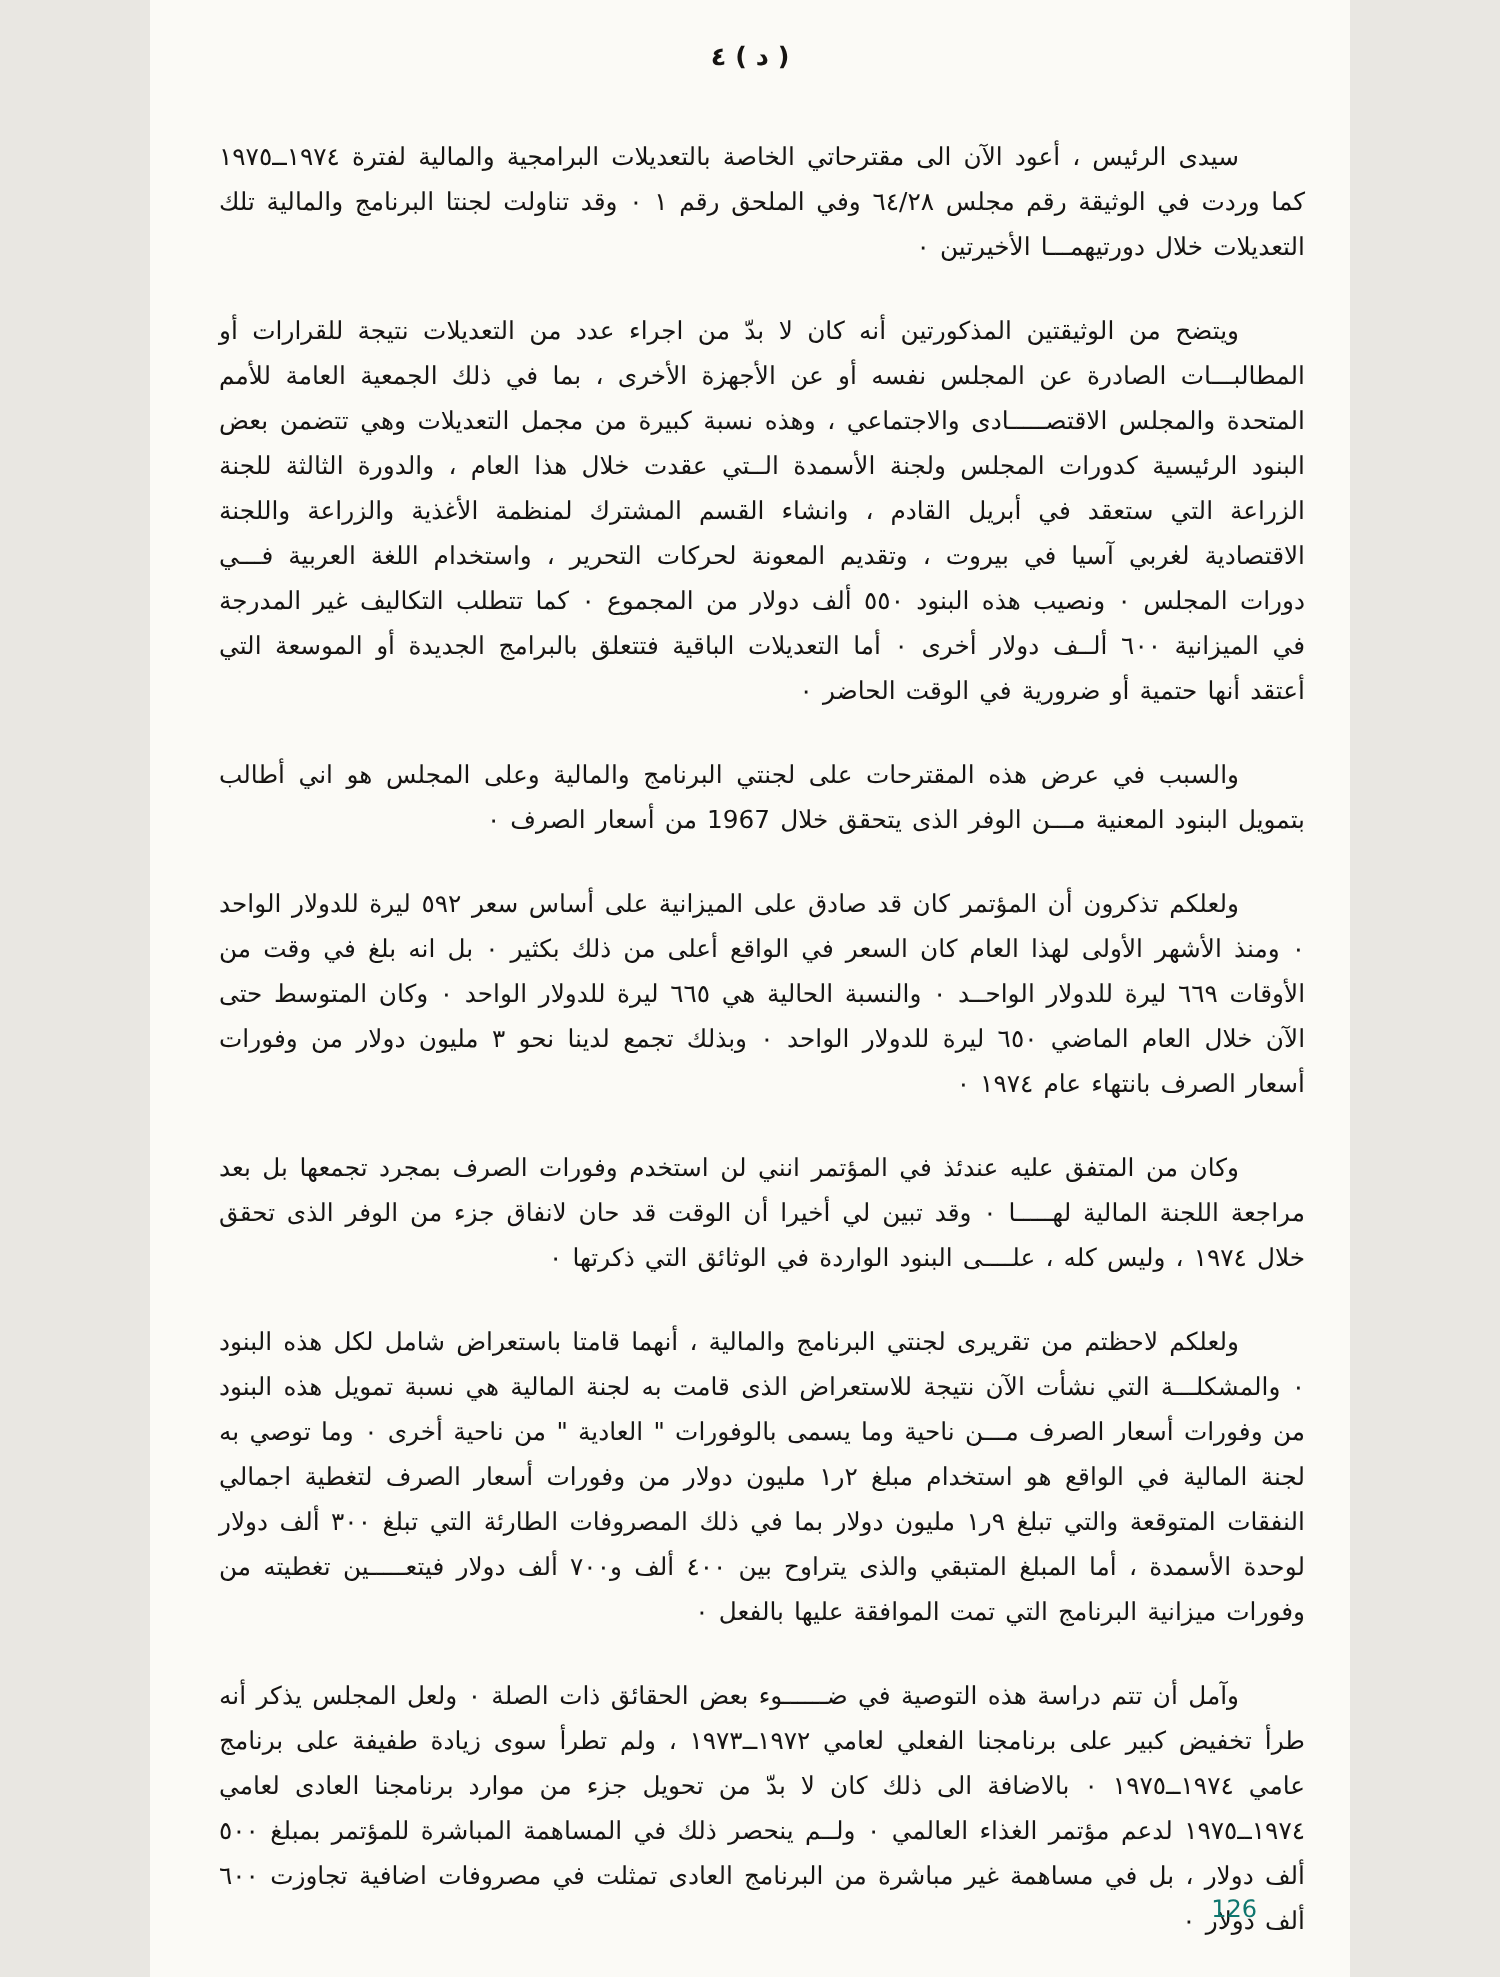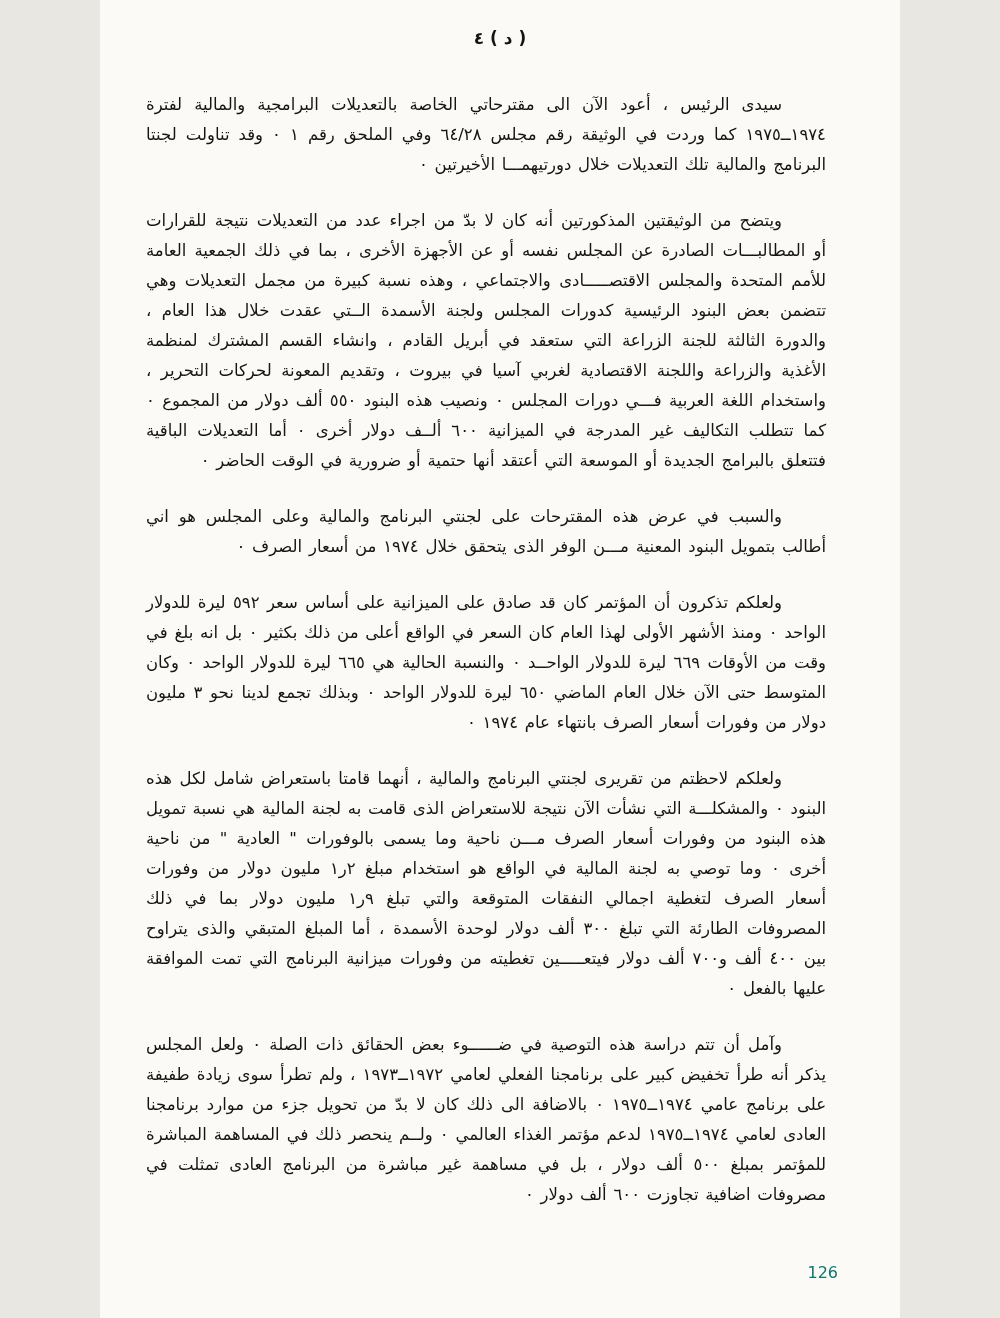--- a/index.html
+++ b/index.html
@@ -20,21 +20,21 @@
   .page-header {
     text-align: center;
     direction: rtl;
     padding-top: 28px;
     font-size: 17px;
     font-weight: bold;
     letter-spacing: 1px;
   }
   .content {
     direction: rtl;
-    padding: 42px 74px 0 46px;
+    padding: 42px 30px 0 46px;
   }
   .content p {
     margin: 0 0 26px 0;
     font-size: 16.5px;
     line-height: 30px;
     text-align: justify;
     text-justify: inter-word;
     text-indent: 44px;
     word-spacing: 1.5px;
     font-weight: 500;
@@ -51,21 +51,22 @@
 </head>
 <body>
 
 <div class="page">
 
   <div class="page-header">( د ) ٤</div>
 
   <div class="content">
     <p>سيدى الرئيس ، أعود الآن الى مقترحاتي الخاصة بالتعديلات البرامجية والمالية لفترة ١٩٧٤ــ١٩٧٥ كما وردت في الوثيقة رقم مجلس ٦٤/٢٨ وفي الملحق رقم ١ ٠ وقد تناولت لجنتا البرنامج والمالية تلك التعديلات خلال دورتيهمـــا الأخيرتين ٠</p>
     <p>ويتضح من الوثيقتين المذكورتين أنه كان لا بدّ من اجراء عدد من التعديلات نتيجة للقرارات أو المطالبـــات الصادرة عن المجلس نفسه أو عن الأجهزة الأخرى ، بما في ذلك الجمعية العامة للأمم المتحدة والمجلس الاقتصـــــادى والاجتماعي ، وهذه نسبة كبيرة من مجمل التعديلات وهي تتضمن بعض البنود الرئيسية كدورات المجلس ولجنة الأسمدة الــتي عقدت خلال هذا العام ، والدورة الثالثة للجنة الزراعة التي ستعقد في أبريل القادم ، وانشاء القسم المشترك لمنظمة الأغذية والزراعة واللجنة الاقتصادية لغربي آسيا في بيروت ، وتقديم المعونة لحركات التحرير ، واستخدام اللغة العربية فـــي دورات المجلس ٠ ونصيب هذه البنود ٥٥٠ ألف دولار من المجموع ٠ كما تتطلب التكاليف غير المدرجة في الميزانية ٦٠٠ ألــف دولار أخرى ٠ أما التعديلات الباقية فتتعلق بالبرامج الجديدة أو الموسعة التي أعتقد أنها حتمية أو ضرورية في الوقت الحاضر ٠</p>
-    <p>والسبب في عرض هذه المقترحات على لجنتي البرنامج والمالية وعلى المجلس هو اني أطالب بتمويل البنود المعنية مـــن الوفر الذى يتحقق خلال ١٩٧٤ من أسعار الصرف ٠</p>
+    <p>والسبب في عرض هذه المقترحات على لجنتي البرنامج والمالية وعلى المجلس هو اني أطالب بتمويل البنود المعنية مـــن الوفر الذى يتحقق خلال 1967 من أسعار الصرف ٠</p>
     <p>ولعلكم تذكرون أن المؤتمر كان قد صادق على الميزانية على أساس سعر ٥٩٢ ليرة للدولار الواحد ٠ ومنذ الأشهر الأولى لهذا العام كان السعر في الواقع أعلى من ذلك بكثير ٠ بل انه بلغ في وقت من الأوقات ٦٦٩ ليرة للدولار الواحــد ٠ والنسبة الحالية هي ٦٦٥ ليرة للدولار الواحد ٠ وكان المتوسط حتى الآن خلال العام الماضي ٦٥٠ ليرة للدولار الواحد ٠ وبذلك تجمع لدينا نحو ٣ مليون دولار من وفورات أسعار الصرف بانتهاء عام ١٩٧٤ ٠</p>
+    <p>وكان من المتفق عليه عندئذ في المؤتمر انني لن استخدم وفورات الصرف بمجرد تجمعها بل بعد مراجعة اللجنة المالية لهـــــا ٠ وقد تبين لي أخيرا أن الوقت قد حان لانفاق جزء من الوفر الذى تحقق خلال ١٩٧٤ ، وليس كله ، علــــى البنود الواردة في الوثائق التي ذكرتها ٠</p>
     <p>ولعلكم لاحظتم من تقريرى لجنتي البرنامج والمالية ، أنهما قامتا باستعراض شامل لكل هذه البنود ٠ والمشكلـــة التي نشأت الآن نتيجة للاستعراض الذى قامت به لجنة المالية هي نسبة تمويل هذه البنود من وفورات أسعار الصرف مـــن ناحية وما يسمى بالوفورات " العادية " من ناحية أخرى ٠ وما توصي به لجنة المالية في الواقع هو استخدام مبلغ ٢ر١ مليون دولار من وفورات أسعار الصرف لتغطية اجمالي النفقات المتوقعة والتي تبلغ ٩ر١ مليون دولار بما في ذلك المصروفات الطارئة التي تبلغ ٣٠٠ ألف دولار لوحدة الأسمدة ، أما المبلغ المتبقي والذى يتراوح بين ٤٠٠ ألف و٧٠٠ ألف دولار فيتعـــــين تغطيته من وفورات ميزانية البرنامج التي تمت الموافقة عليها بالفعل ٠</p>
     <p>وآمل أن تتم دراسة هذه التوصية في ضــــــوء بعض الحقائق ذات الصلة ٠ ولعل المجلس يذكر أنه طرأ تخفيض كبير على برنامجنا الفعلي لعامي ١٩٧٢ــ١٩٧٣ ، ولم تطرأ سوى زيادة طفيفة على برنامج عامي ١٩٧٤ــ١٩٧٥ ٠ بالاضافة الى ذلك كان لا بدّ من تحويل جزء من موارد برنامجنا العادى لعامي ١٩٧٤ــ١٩٧٥ لدعم مؤتمر الغذاء العالمي ٠ ولــم ينحصر ذلك في المساهمة المباشرة للمؤتمر بمبلغ ٥٠٠ ألف دولار ، بل في مساهمة غير مباشرة من البرنامج العادى تمثلت في مصروفات اضافية تجاوزت ٦٠٠ ألف دولار ٠</p>
   </div>
 
   <div class="page-number">126</div>
 
 </div>
 
 </body></html>

